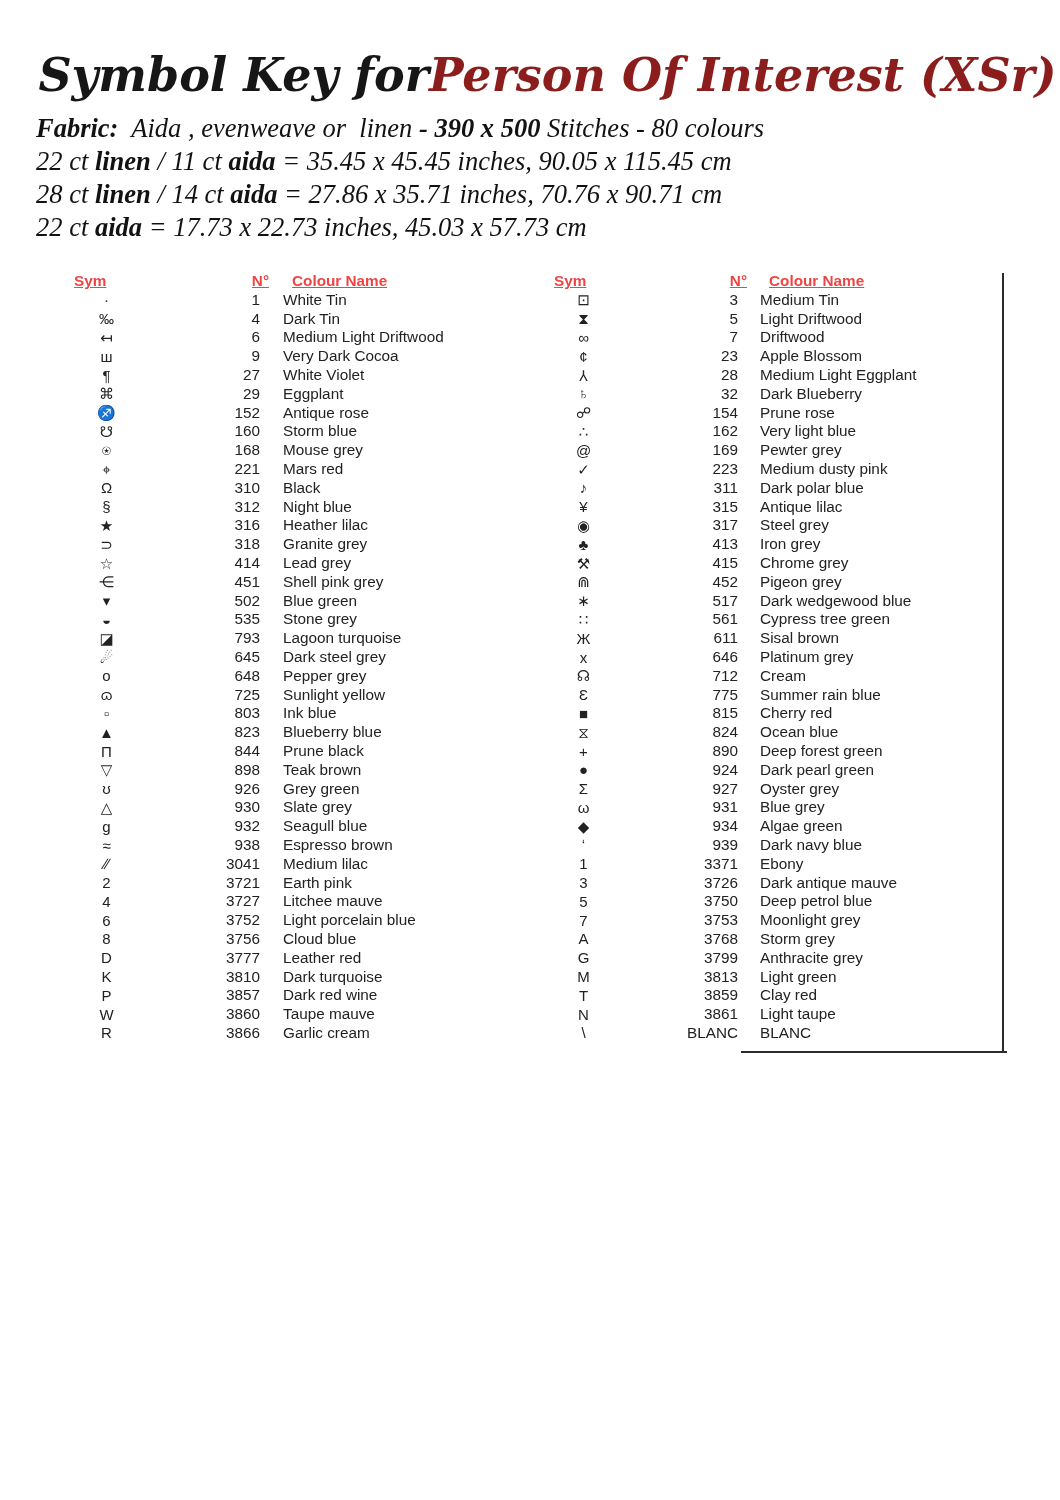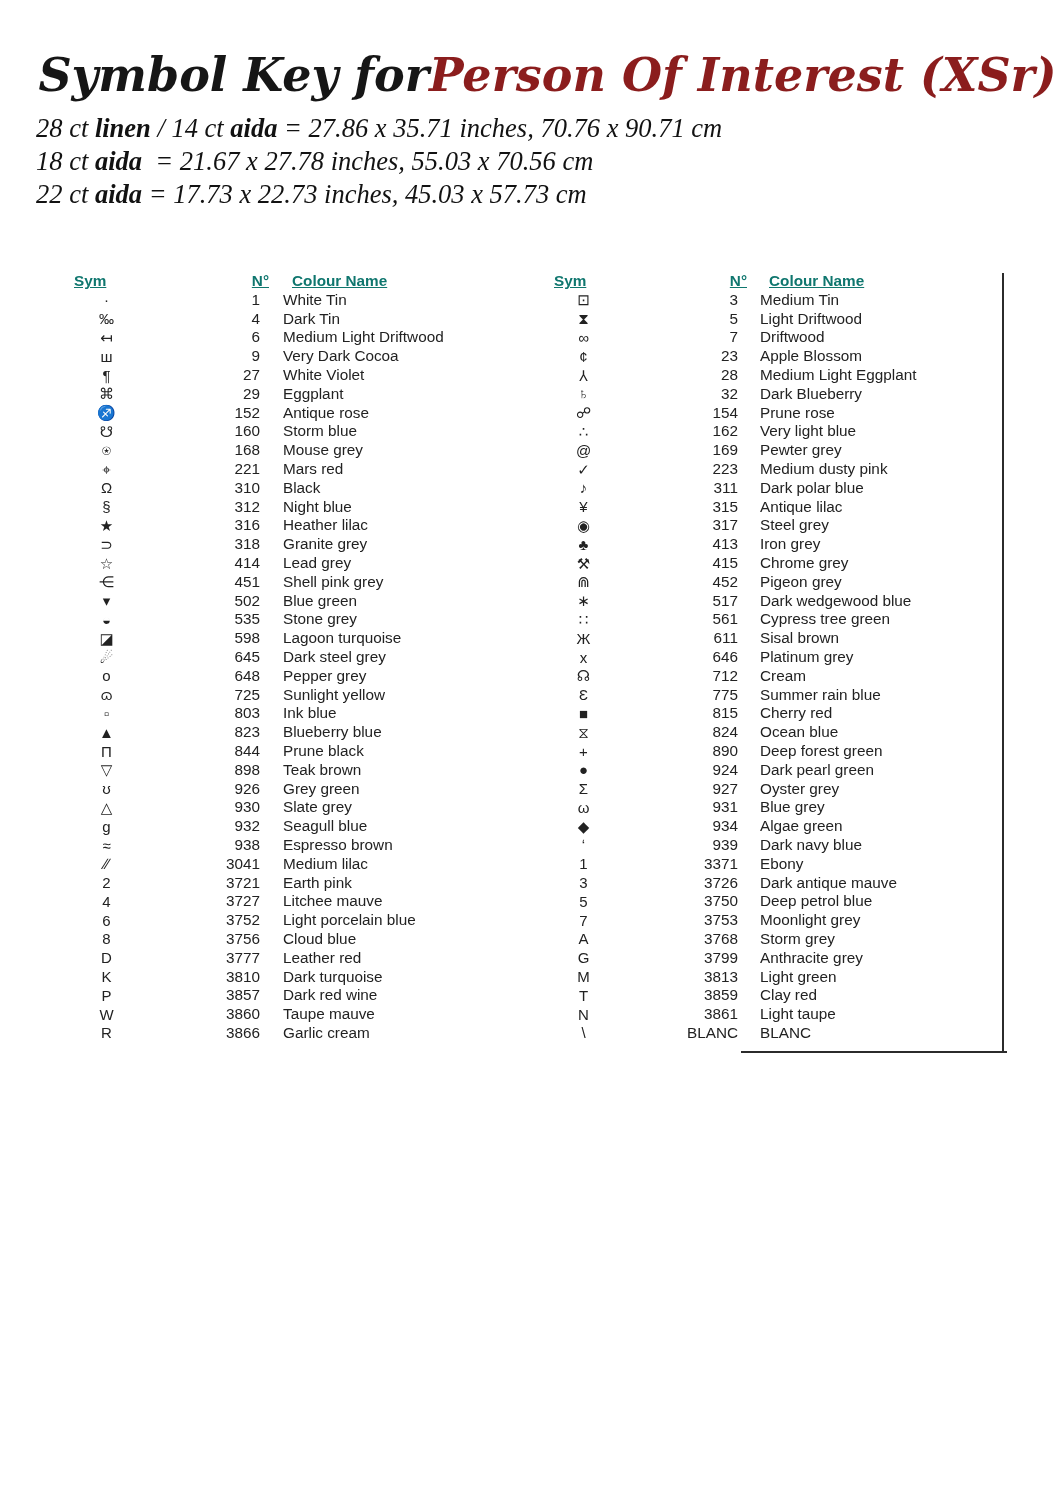--- a/index.html
+++ b/index.html
@@ -17,21 +17,21 @@
   .fabric{position:absolute;left:36px;top:112px;color:#121212;
           font-family:"Liberation Serif",serif;font-style:italic;
           font-size:26.5px;line-height:33px;white-space:nowrap;}
   .fabric .b{font-weight:bold;}
 
   
   .tbl{position:absolute;top:271px;}
   #tblL{left:65px;}
   #tblR{left:545px;}
   .trow{display:flex;align-items:center;height:18.8px;font-size:15.3px;color:#222;}
-  .trow.thead{font-weight:bold;color:#0f766e;height:19.5px;}
+  .trow.thead{font-weight:bold;color:#ef4444;height:19.5px;}
   .thead .csym,.thead .cnum,.thead .cname{text-decoration:underline;}
   .csym{width:83px;text-align:center;font-size:15px;line-height:1;}
   #tblR .csym{width:77px;}
   .cnum{width:112px;text-align:right;}
   #tblR .cnum{width:116px;}
   .cname{margin-left:23px;white-space:nowrap;}
   #tblR .cname{margin-left:22px;}
   .thead .csym{text-align:left;padding-left:9px;font-size:15.3px;}
 
   
@@ -41,22 +41,23 @@
 </head>
 <body>
 
 <div class="page">
 
   <div class="title">
     <span class="prefix">Symbol Key for</span><span class="proj" style="color: rgb(139, 29, 29);">Person Of Interest (XSr)</span>
   </div>
 
   <div class="fabric">
+      <div class="fline"><span class="b">Fabric:</span><span>&nbsp; Aida , evenweave or &nbsp;linen </span><span class="b">- 390 x 500</span><span> Stitches - 80 colours</span></div>
+      <div class="fline"><span>22 ct </span><span class="b">linen</span><span> / 11 ct </span><span class="b">aida</span><span> = 35.45 x 45.45 inches, 90.05 x 115.45 cm</span></div>
       <div class="fline"><span>28 ct </span><span class="b">linen</span><span> / 14 ct </span><span class="b">aida</span><span> = 27.86 x 35.71 inches, 70.76 x 90.71 cm</span></div>
-      <div class="fline"><span>18 ct </span><span class="b">aida</span><span>&nbsp; = 21.67 x 27.78 inches, 55.03 x 70.56 cm</span></div>
       <div class="fline"><span>22 ct </span><span class="b">aida</span><span> = 17.73 x 22.73 inches, 45.03 x 57.73 cm</span></div>
     </div>
 
   <div class="tbl" id="tblL">
     <div class="trow thead">
       <span class="csym">Sym</span>
       <span class="cnum">N°</span>
       <span class="cname">Colour Name</span>
     </div>
   <div class="trow">
@@ -144,21 +145,21 @@
         <span class="cnum">502</span>
         <span class="cname">Blue green</span>
       </div>
       <div class="trow">
         <span class="csym">◒</span>
         <span class="cnum">535</span>
         <span class="cname">Stone grey</span>
       </div>
       <div class="trow">
         <span class="csym">◪</span>
-        <span class="cnum">598</span>
+        <span class="cnum">793</span>
         <span class="cname">Lagoon turquoise</span>
       </div>
       <div class="trow">
         <span class="csym">☄</span>
         <span class="cnum">645</span>
         <span class="cname">Dark steel grey</span>
       </div>
       <div class="trow">
         <span class="csym">o</span>
         <span class="cnum">648</span>

